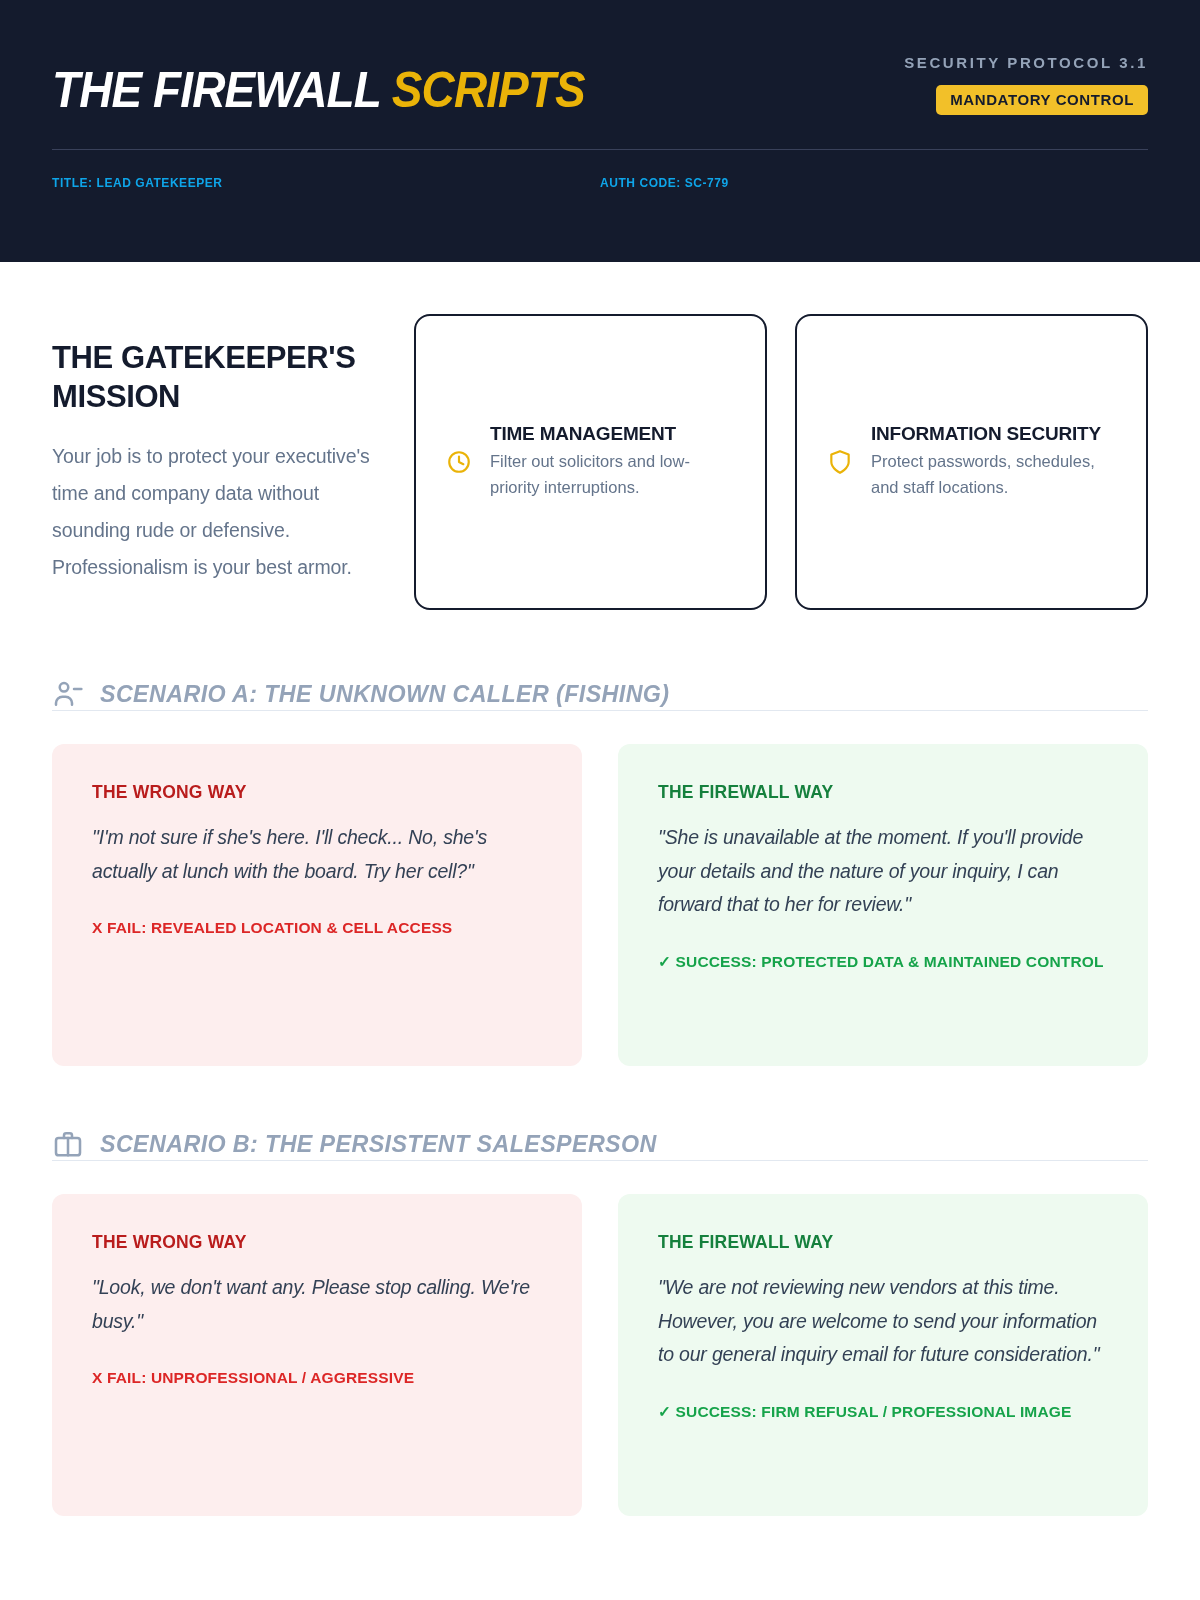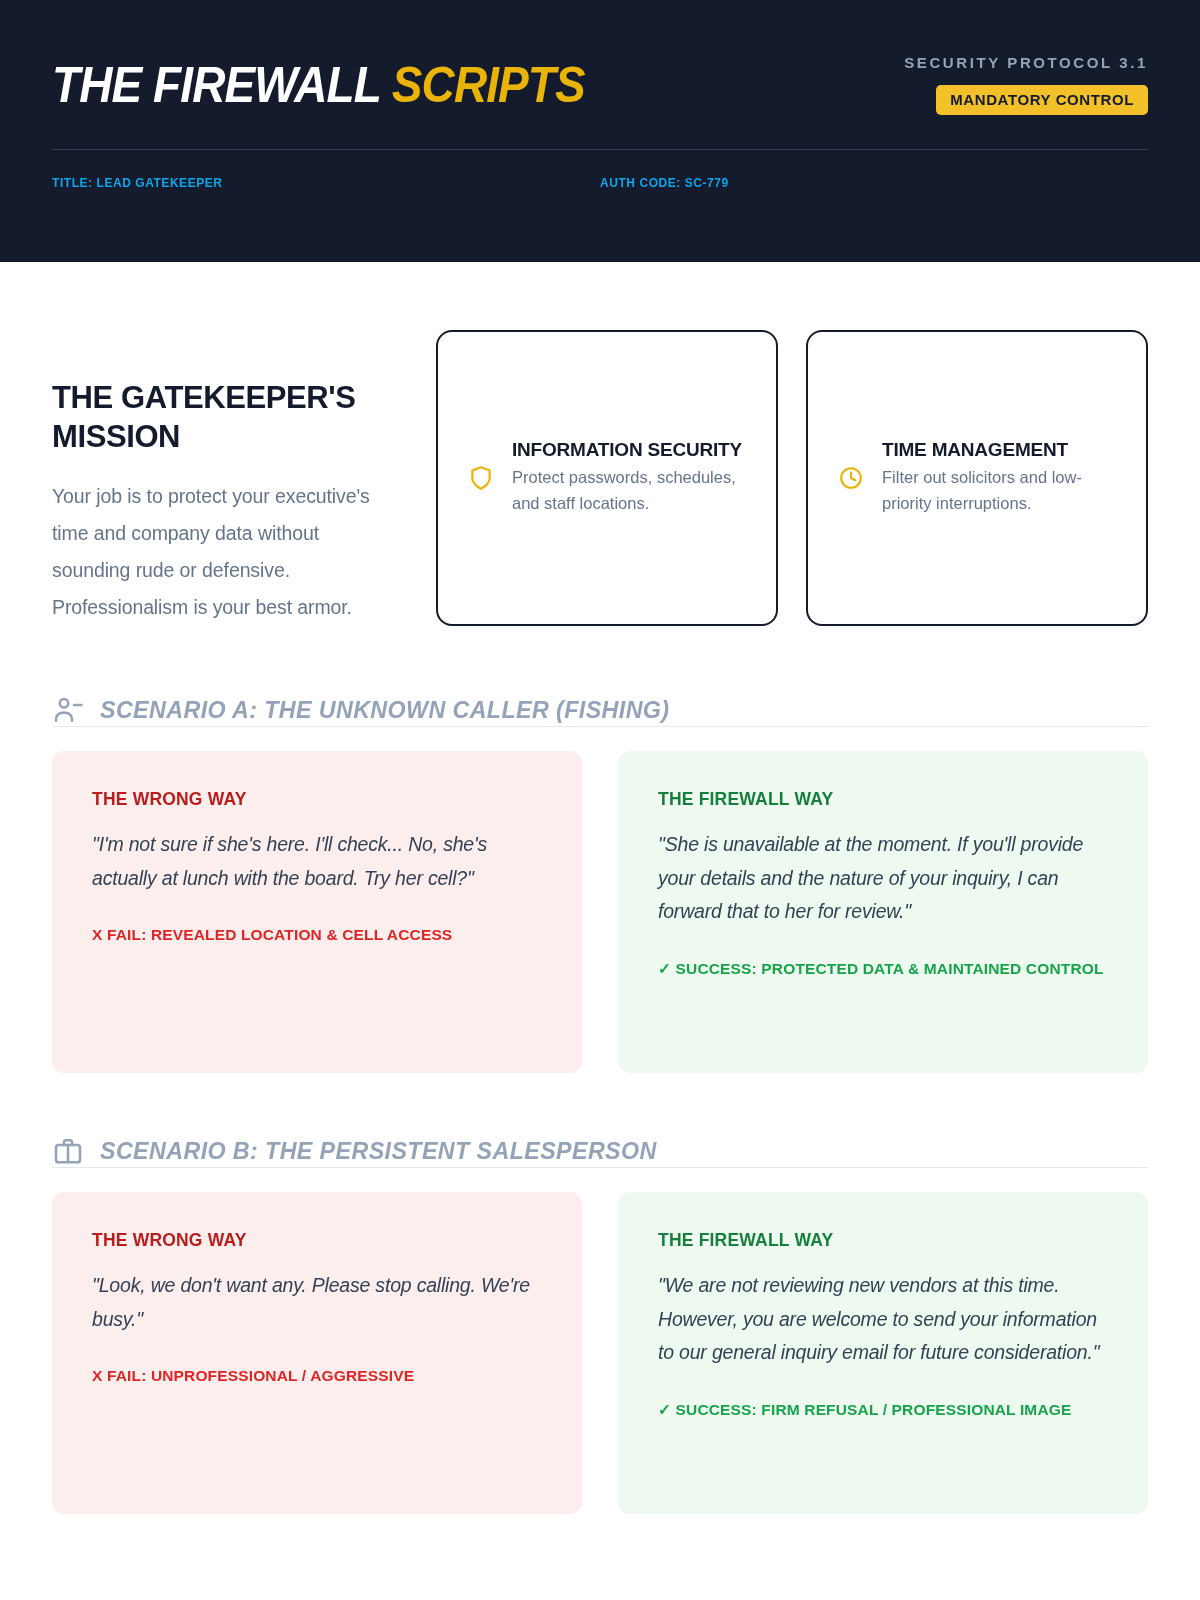--- a/index.html
+++ b/index.html
@@ -15,21 +15,21 @@
   .page { width: 1200px; height: 1600px; position: relative; background:#fff; }
 
   
   .header {
     background: #141b2d;
     padding: 42px 52px 30px 52px;
     height: 262px;
   }
   .header-top {
     display: flex;
-    align-items: center;
+    align-items: flex-end;
     justify-content: space-between;
   }
   .logo {
     font-family: "Liberation Sans", sans-serif;
     font-weight: 700;
     font-style: italic;
     font-size: 50px;
     letter-spacing: -1px;
     line-height: 1.0;
     white-space: nowrap;
@@ -79,23 +79,22 @@
     font-weight: 700;
     letter-spacing: 0.55px;
     white-space: nowrap;
   }
   .meta-item.first { width: 548px; }
 
   
   .mission {
     display: flex;
     padding: 52px 52px 0 52px;
-    gap: 32px;
-    align-items: flex-end;
-    margin-top: 16px;
+    gap: 10px;
+    align-items: center;
   }
   .mission-left { width: 352px; flex: 0 0 352px; padding-right: 12px; }
   .mission-title {
     color: #141b2d;
     font-size: 31px;
     font-weight: 700;
     line-height: 1.26;
     letter-spacing: -0.4px;
     margin-bottom: 22px;
   }
@@ -153,21 +152,21 @@
     font-style: italic;
     letter-spacing: 0.4px;
     transform: scaleX(0.97);
     transform-origin: left center;
     white-space: nowrap;
   }
 
   .scenario-grid {
     display: flex;
     gap: 36px;
-    margin-top: 24px;
+    margin-top: 33px;
   }
   .sbox {
     flex: 1;
     border-radius: 12px;
     padding: 38px 40px 44px 40px;
     min-height: 322px;
   }
   .sbox.wrong { background: #fdeeee; }
   .sbox.right { background: #eefaf0; }
 
@@ -216,46 +215,46 @@
       <div class="meta-item">AUTH CODE: SC-779</div>
     </div>
   </div>
 
   <div class="mission">
     <div class="mission-left">
       <div class="mission-title">THE GATEKEEPER'S MISSION</div>
       <div class="mission-body">Your job is to protect your executive's time and company data without sounding rude or defensive. Professionalism is your best armor.</div>
     </div>
     <div class="pillars">
-
-      <div class="pillar">
-        <div class="pillar-icon">
-          <svg width="26" height="26" viewBox="0 0 24 24" fill="none" stroke="currentColor" stroke-width="2" stroke-linecap="round" stroke-linejoin="round">
-              <path d="M12 22s8-4 8-10V5l-8-3-8 3v7c0 6 8 10 8 10z"></path>
-            </svg>
-        </div>
-        <div class="pillar-text">
-          <div class="pillar-title">INFORMATION SECURITY</div>
-          <div class="pillar-desc">Protect passwords, schedules, and staff locations.</div>
-        </div>
-      </div>
 
       <div class="pillar">
         <div class="pillar-icon">
           <svg width="26" height="26" viewBox="0 0 24 24" fill="none" stroke="currentColor" stroke-width="2" stroke-linecap="round" stroke-linejoin="round">
               <circle cx="12" cy="12" r="9"></circle>
               <polyline points="12 7 12 12 16 14"></polyline>
             </svg>
         </div>
         <div class="pillar-text">
           <div class="pillar-title">TIME MANAGEMENT</div>
           <div class="pillar-desc">Filter out solicitors and low-priority interruptions.</div>
         </div>
       </div>
 
+      <div class="pillar">
+        <div class="pillar-icon">
+          <svg width="26" height="26" viewBox="0 0 24 24" fill="none" stroke="currentColor" stroke-width="2" stroke-linecap="round" stroke-linejoin="round">
+              <path d="M12 22s8-4 8-10V5l-8-3-8 3v7c0 6 8 10 8 10z"></path>
+            </svg>
+        </div>
+        <div class="pillar-text">
+          <div class="pillar-title">INFORMATION SECURITY</div>
+          <div class="pillar-desc">Protect passwords, schedules, and staff locations.</div>
+        </div>
+      </div>
+
     </div>
   </div>
 
   <div class="scenario first">
     <div class="scenario-head">
       <div class="scenario-icon">
         <svg width="32" height="32" viewBox="0 0 24 24" fill="none" stroke="currentColor" stroke-width="1.9" stroke-linecap="round" stroke-linejoin="round">
             <circle cx="9" cy="7" r="3.2"></circle>
             <path d="M3 20v-1.2A4.8 4.8 0 0 1 7.8 14h2.4a4.8 4.8 0 0 1 4.8 4.8V20"></path>
             <line x1="16.5" y1="8.2" x2="22" y2="8.2"></line>

